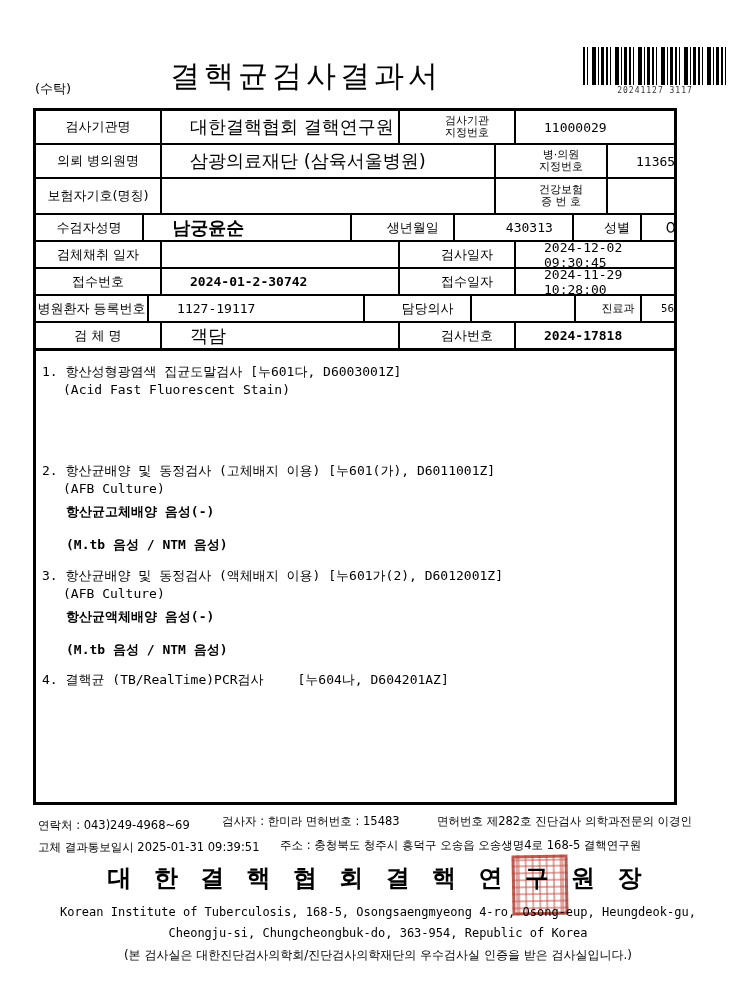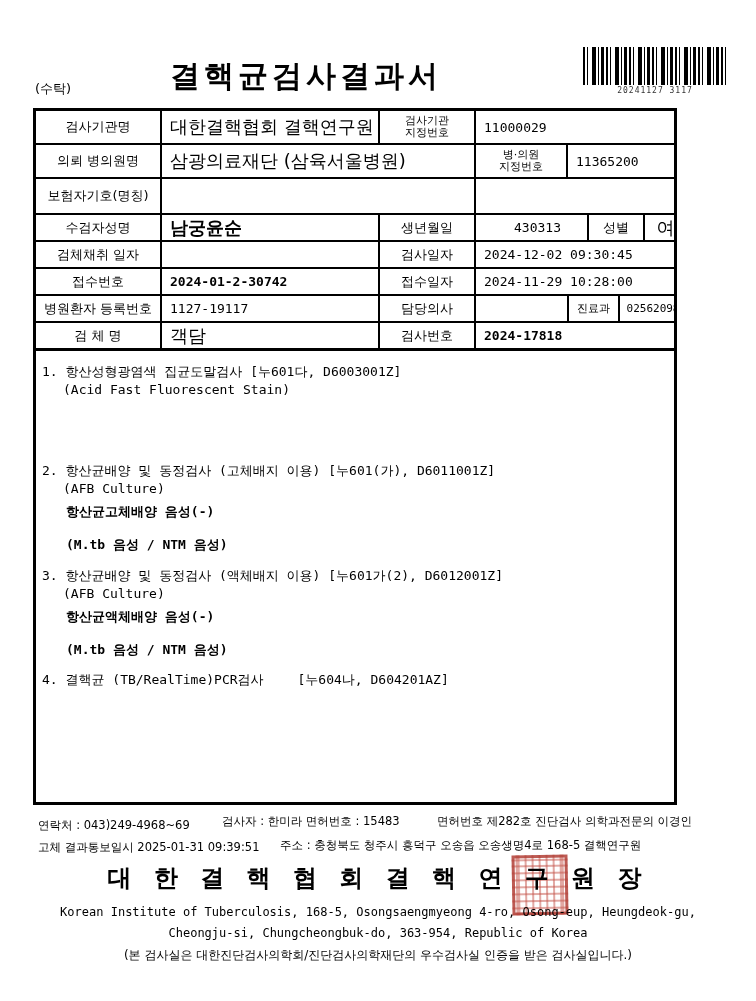--- a/index.html
+++ b/index.html
@@ -8,21 +8,21 @@
     width:756px;height:1001px;
     background:#fff;
     font-family:"DejaVu Sans","Liberation Sans",sans-serif;
     color:#000;
     overflow:hidden;
   }
   
   .consign{position:absolute;left:35px;top:80px;font-size:13px;}
   .doc-title{
     position:absolute;left:0;top:56px;width:612px;
-    text-align:center;font-size:30px;font-weight:bold;letter-spacing:4px;
+    text-align:center;font-size:30px;font-weight:normal;letter-spacing:4px;
     font-family:"DejaVu Serif","Liberation Serif",serif;
   }
   .barcode-wrap{position:absolute;left:583px;top:47px;width:144px;}
   .barcode{
     height:38px;width:144px;
     background:repeating-linear-gradient(90deg,
       #000 0px,#000 2px,#fff 2px,#fff 4px,
       #000 4px,#000 5px,#fff 5px,#fff 9px,
       #000 9px,#000 13px,#fff 13px,#fff 15px,
       #000 15px,#000 16px,#fff 16px,#fff 18px,
@@ -30,21 +30,21 @@
   }
   .barcode-num{
     margin-top:1px;text-align:center;font-size:8px;letter-spacing:1px;
     font-family:"DejaVu Sans Mono","Liberation Mono",monospace;color:#333;
   }
   
   .doc-table{
     position:absolute;left:33px;top:108px;width:644px;
     border:3px solid #000;box-sizing:border-box;background:#fff;
   }
-  .t-row{display:flex;border-bottom:2px solid #000;}
+  .t-row{display:flex;border-bottom:2px solid #000;gap:20px;}
   .t-row:last-child{border-bottom:none;}
   .rh-lg{height:32px;}
   .rh-xl{height:34px;}
   .rh-sm{height:25px;}
   .c{
     box-sizing:border-box;border-right:2px solid #000;
     display:flex;align-items:center;overflow:hidden;
   }
   .c.last{border-right:none;flex:1;}
   .lab{justify-content:center;font-size:13px;text-align:center;}
@@ -139,20 +139,24 @@
       <div class="c lab2 w-l2b">
         <div>병·의원</div>
         <div>지정번호</div>
       </div>
       <div class="c val num last">11365200</div>
     </div>
 
     <div class="t-row rh-xl">
       <div class="c lab w-label">보험자기호(명칭)</div>
       <div class="c val w-valwide"></div>
+      <div class="c lab2 w-l2b">
+        <div>건강보험</div>
+        <div>증 번 호</div>
+      </div>
       <div class="c val num last"></div>
     </div>
 
     <div class="t-row rh-sm">
       <div class="c lab w-label">수검자성명</div>
       <div class="c val bold w-val">남궁윤순</div>
       <div class="c lab w-l2">생년월일</div>
       <div class="c val num ctr w-birth">430313</div>
       <div class="c lab w-sex">성별</div>
       <div class="c val ctr last">여</div>

